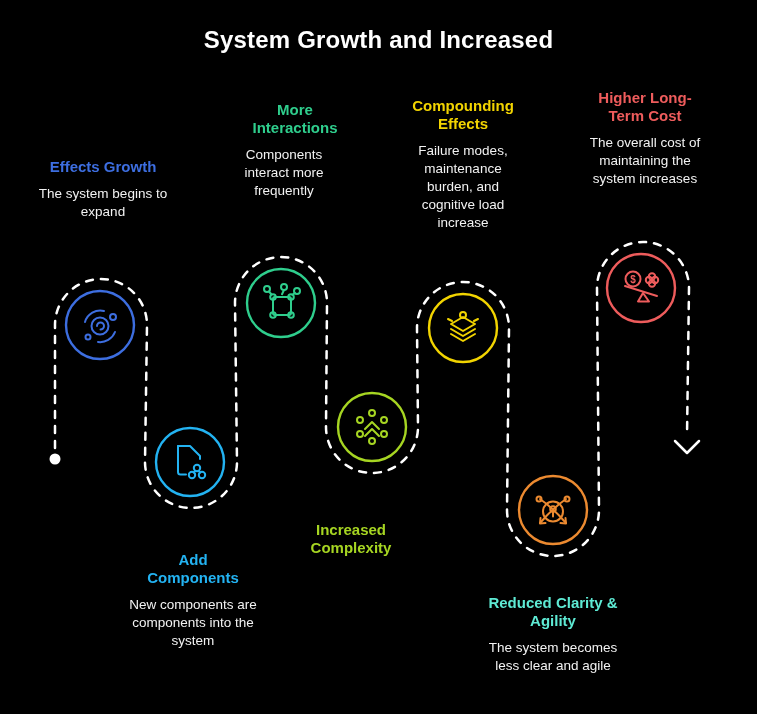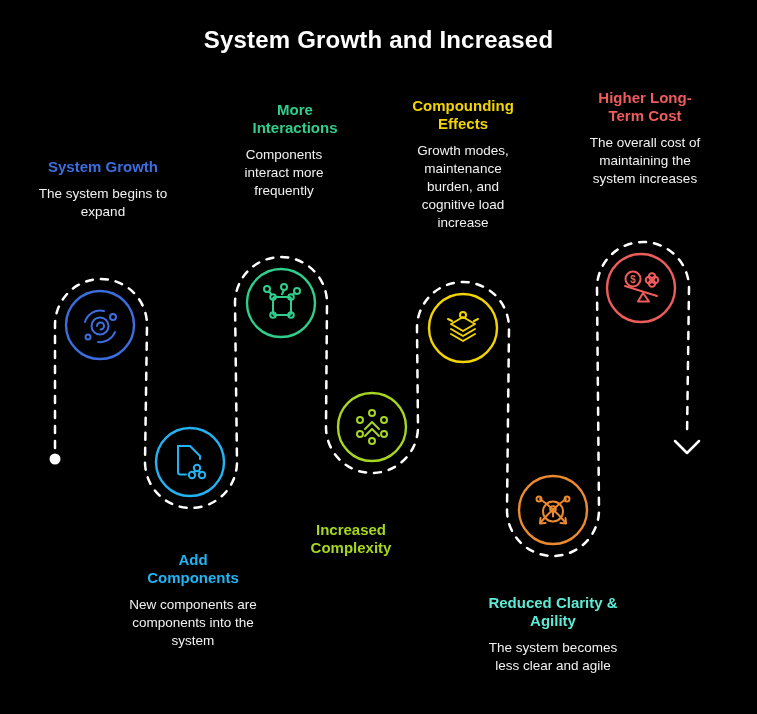--- a/index.html
+++ b/index.html
@@ -125,41 +125,41 @@
         <circle cx="14" cy="-8" r="3.2"></circle>
         <circle cx="11" cy="-11.5" r="3.2"></circle>
         <circle cx="11" cy="-4.5" r="3.2"></circle>
       </g>
     </g>
   </svg>
 
   <div class="title">System Growth and Increased</div>
 
   <div class="step" style="left:103px; top:158px;">
-    <div class="step-label" style="max-width: 150px; color: rgb(61, 110, 224);">System Growth</div>
+    <div class="step-label" style="max-width: 150px; color: rgb(61, 110, 224);">Effects Growth</div>
     <div class="step-desc" style="max-width:140px">The system begins to expand</div>
   </div>
 
   <div class="step" style="left:193px; top:551px;">
     <div class="step-label" style="max-width: 95px; color: rgb(35, 179, 242);">Add Components</div>
     <div class="step-desc" style="max-width:160px">New components are components into the system</div>
   </div>
 
   <div class="step" style="left:284px; top:101px;">
     <div class="step-label" style="max-width: 100px; color: rgb(47, 206, 141); margin-left: 22px;">More Interactions</div>
     <div class="step-desc" style="max-width:112px">Components interact more frequently</div>
   </div>
 
   <div class="step" style="left:351px; top:521px;">
     <div class="step-label" style="max-width: 100px; color: rgb(166, 213, 34);">Increased Complexity</div>
   </div>
 
   <div class="step" style="left:463px; top:97px;text-decoration:underline;">
     <div class="step-label" style="max-width: 115px; color: rgb(242, 212, 0);">Compounding Effects</div>
-    <div class="step-desc" style="max-width:112px">Growth modes, maintenance burden, and cognitive load increase</div>
+    <div class="step-desc" style="max-width:112px">Failure modes, maintenance burden, and cognitive load increase</div>
   </div>
 
   <div class="step" style="left:553px; top:594px;">
     <div class="step-label" style="max-width: 130px; color: #5eead4;">Reduced Clarity &amp; Agility</div>
     <div class="step-desc" style="max-width:145px">The system becomes less clear and agile</div>
   </div>
 
   <div class="step" style="left:645px; top:89px;">
     <div class="step-label" style="max-width: 120px; color: rgb(238, 92, 92);">Higher Long-Term Cost</div>
     <div class="step-desc" style="max-width:145px">The overall cost of maintaining the system increases</div>

